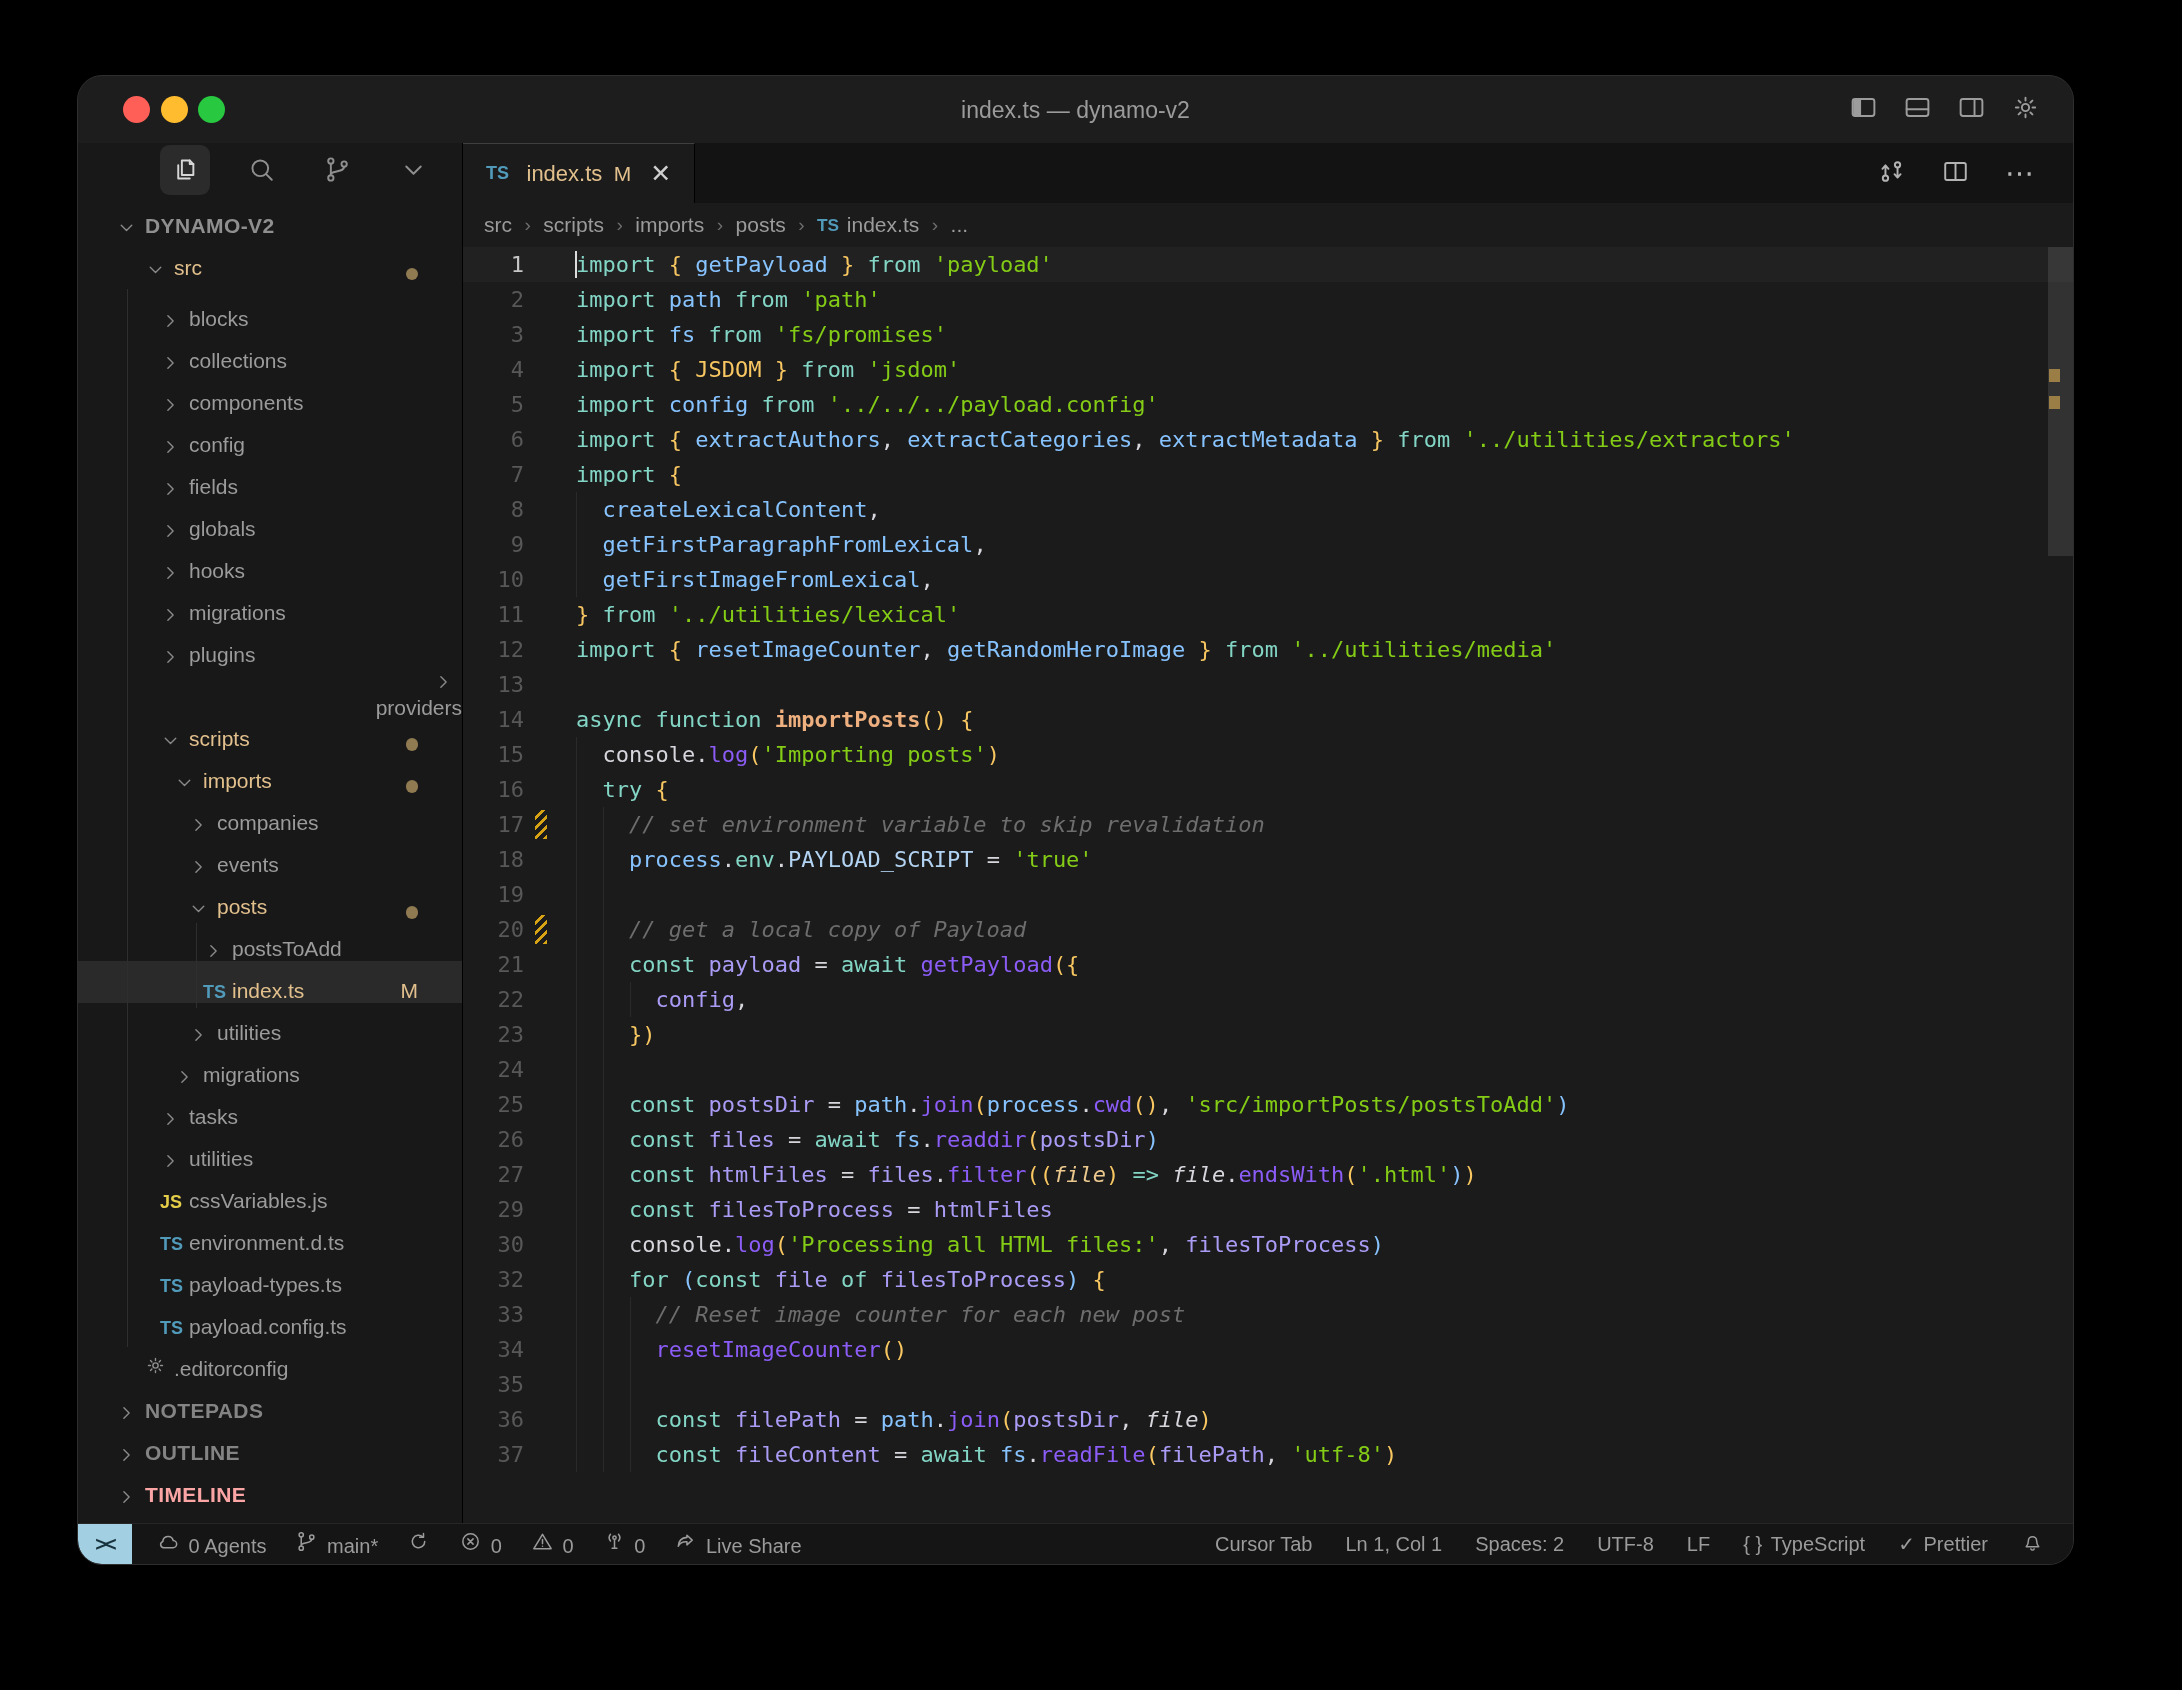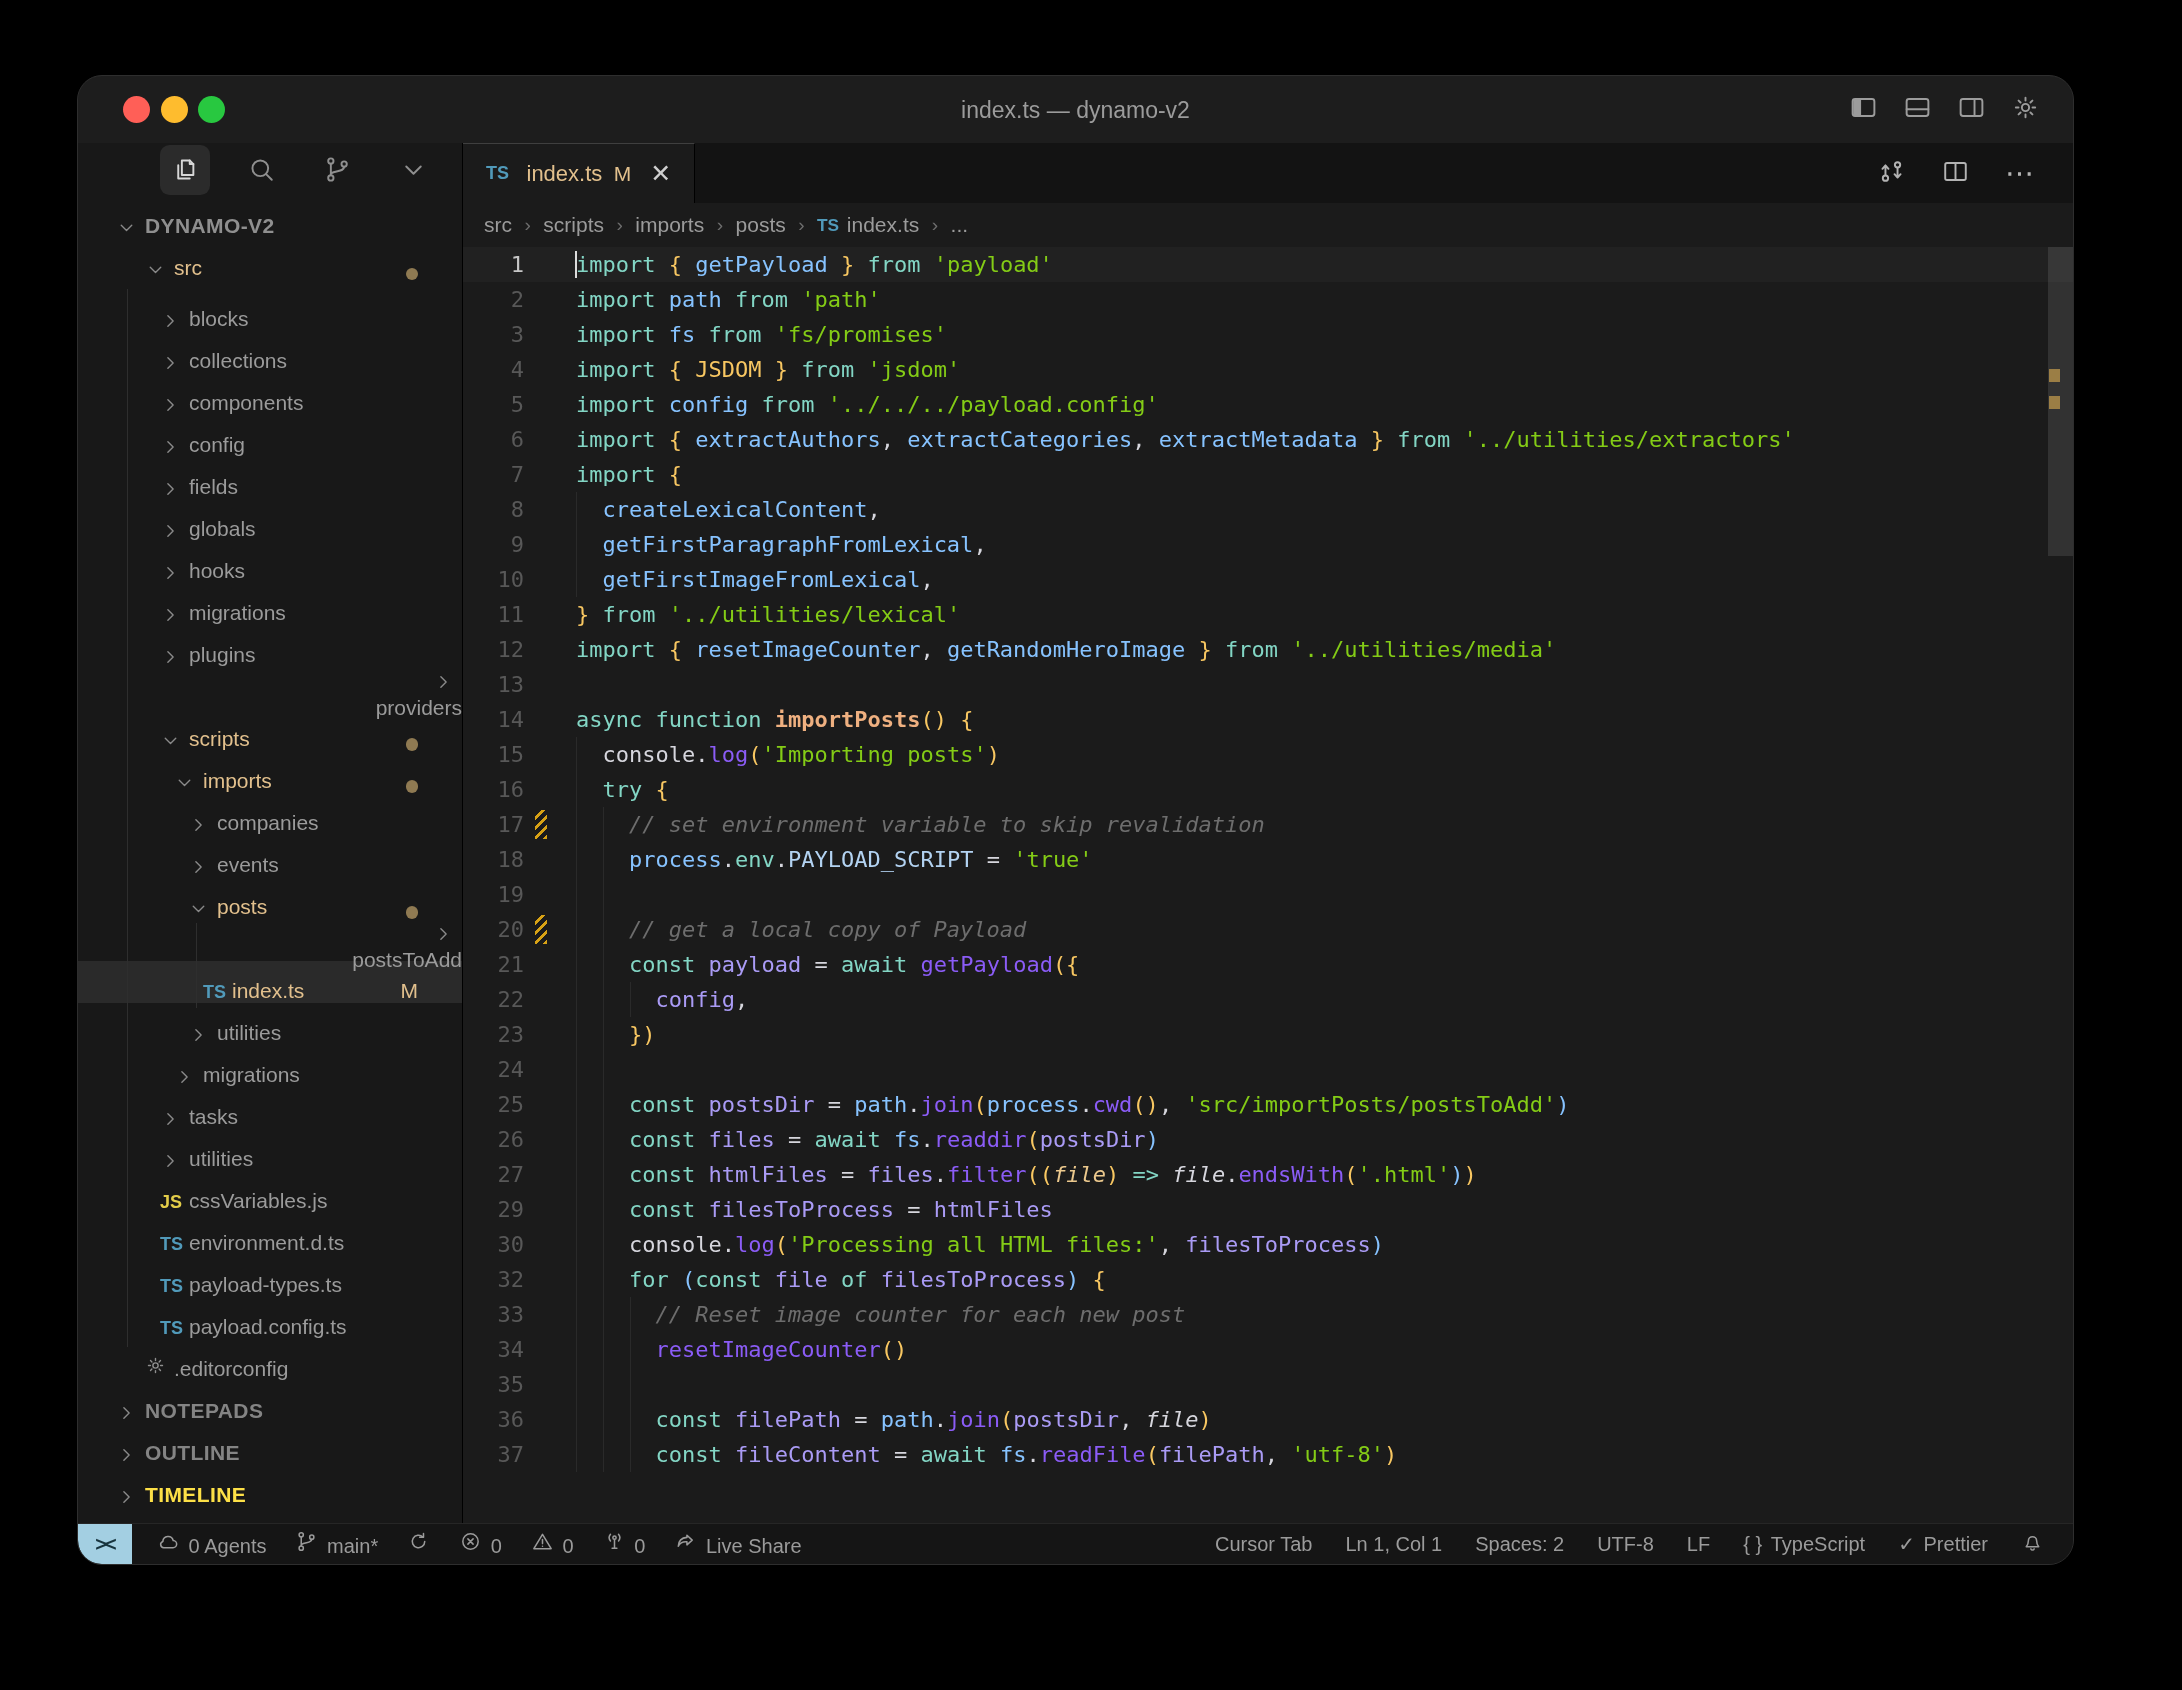--- a/index.html
+++ b/index.html
@@ -281,21 +281,21 @@
           </div>
           <div class="trow" style="padding-left: 110px;">
             <span class="ic twisty">
               <svg viewBox="0 0 24 24">
                 <polyline points="6,9.5 12,15.5 18,9.5"></polyline>
               </svg>
             </span>
             <span class="gold">posts</span>
             <span class="tbadge dotb"></span>
           </div>
-          <div class="trow" style="padding-left: 125px; flex-direction: column;">
+          <div class="trow" style="padding-left: 125px;">
             <span class="ic twisty">
               <svg viewBox="0 0 24 24">
                 <polyline points="9,6.5 15,12.5 9,18.5"></polyline>
               </svg>
             </span>
             <span>postsToAdd</span>
           </div>
           <div class="trow sel" style="padding-left: 125px;">
             <span class="fico ts">TS</span>
             <span class="gold">index.ts</span>
@@ -371,21 +371,21 @@
               </svg>
             </span>
             <span class="theader" style="color: rgb(132, 132, 132);">OUTLINE</span>
           </div>
           <div class="trow" style="padding-left: 38px;">
             <span class="ic twisty">
               <svg viewBox="0 0 24 24">
                 <polyline points="9,6.5 15,12.5 9,18.5"></polyline>
               </svg>
             </span>
-            <span class="theader" style="color: #fde047;">TIMELINE</span>
+            <span class="theader" style="color: #fca5a5;">TIMELINE</span>
           </div>
           <div class="guide" style="left: 49px; top: 93px; height: 1058px;"></div>
           <div class="guide" style="left: 118px; top: 727px; height: 85px;"></div>
         </div>
     </div>
 
     <div class="editor">
       <div class="tabbar">
         <div class="tab">
           <span class="fico ts">TS</span>

